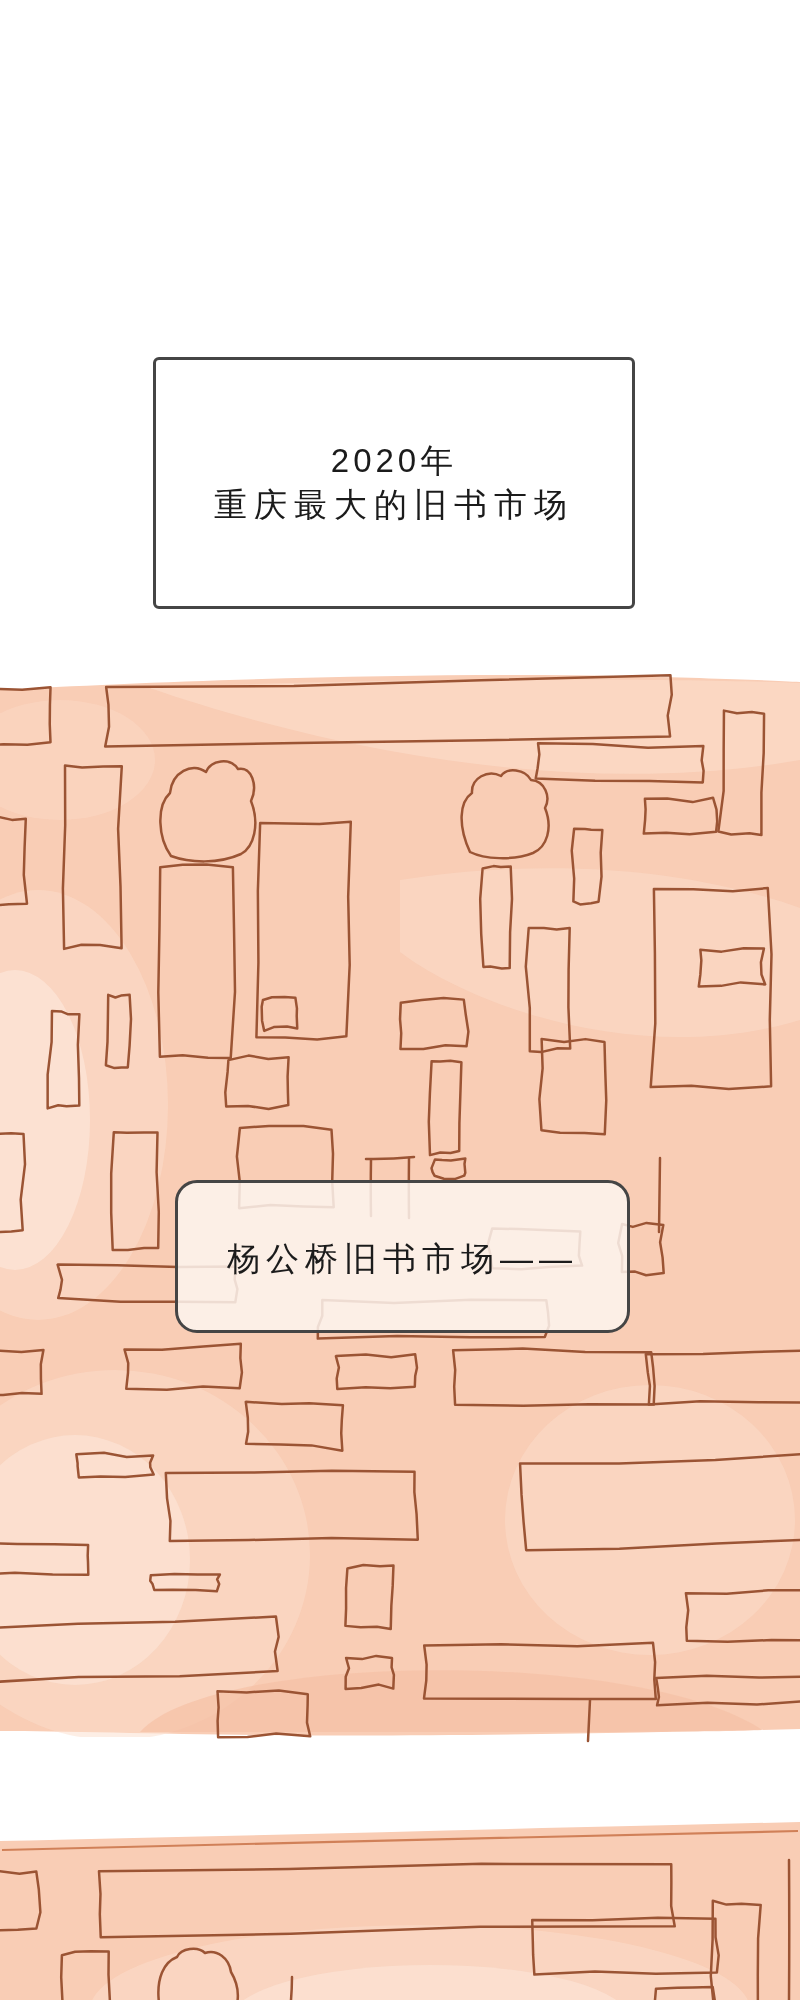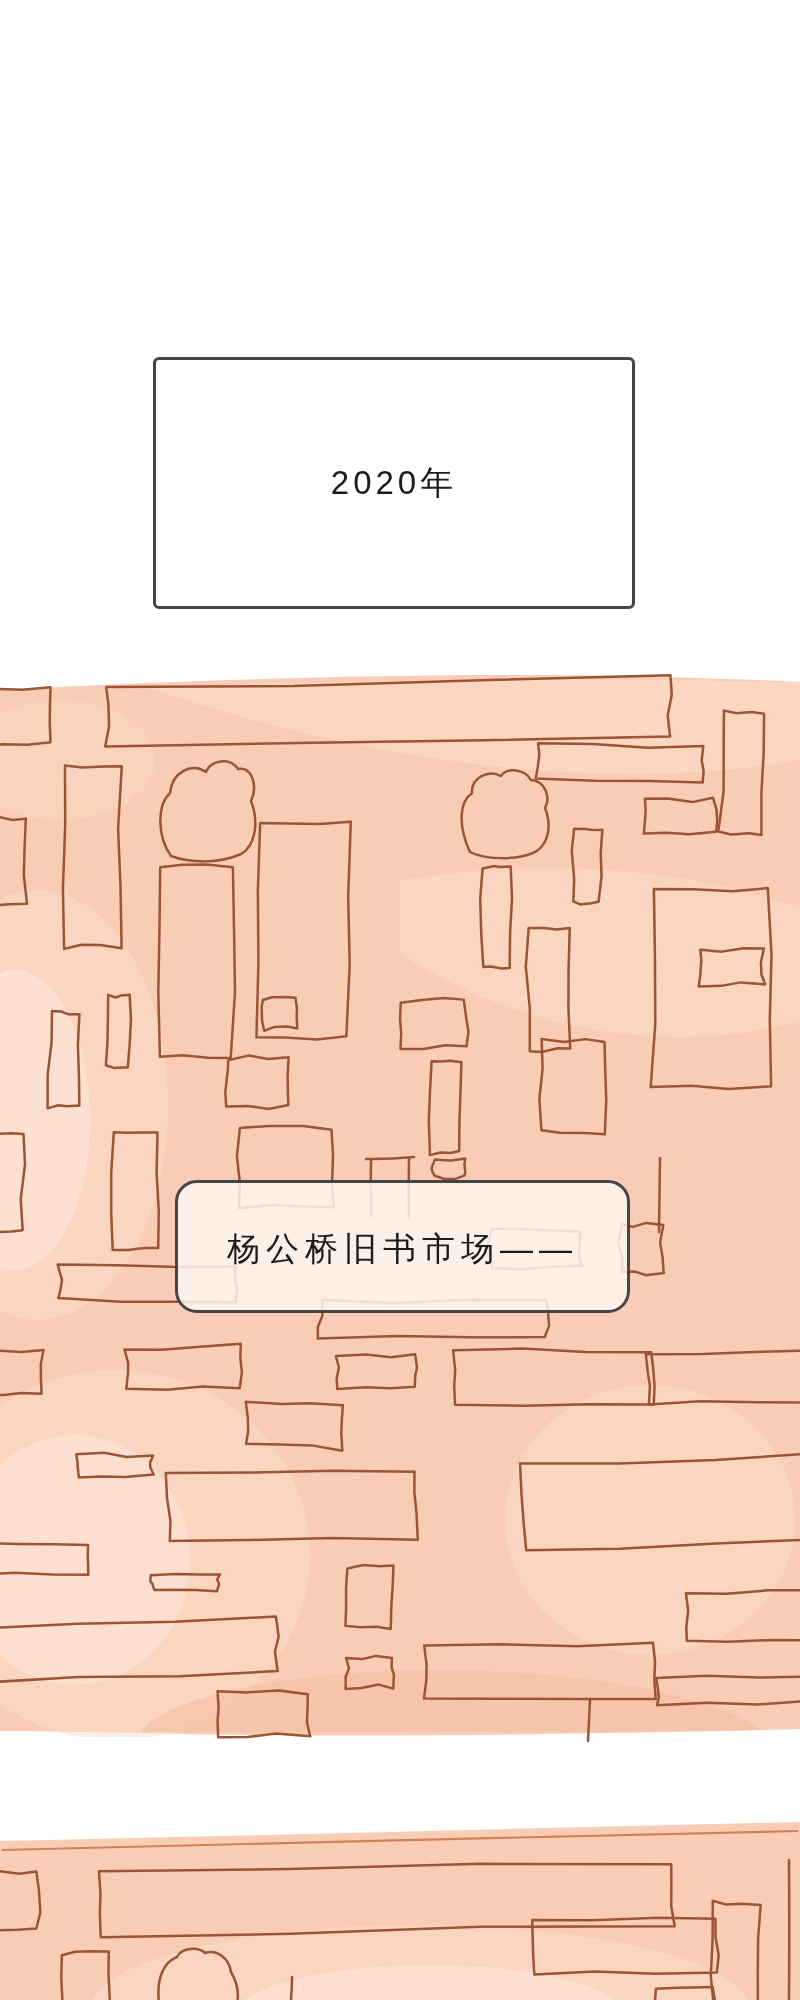--- a/index.html
+++ b/index.html
@@ -18,21 +18,21 @@
   }
   .caption-line1{
     font-size:33px;letter-spacing:4px;color:var(--text-color,#1b1b1b);
     line-height:1.32;white-space:nowrap;
   }
   .caption-line2{
     font-size:33px;letter-spacing:7px;color:var(--text-color,#1b1b1b);
     line-height:1.32;white-space:nowrap;
   }
   .label-box{
-    position:absolute;left:175px;top:1180px;width:455px;height:133px;
+    position:absolute;left:175px;top:1180px;width:455px;height:153px;
     box-sizing:border-box;border:3px solid var(--box-border,#454545);
     border-radius:22px;background:var(--label-box-fill,rgba(253,245,238,0.85));
     display:flex;align-items:center;justify-content:center;
     z-index:3;
   }
   .label-text{
     font-size:33px;letter-spacing:6px;color:var(--text-color,#1b1b1b);
     white-space:nowrap;padding-top:6px;
   }
 </style>
@@ -128,17 +128,18 @@
       <path d="M61.9 1955.2L75.1 1951.8L90.9 1951.2L108.7 1951.6L108.5 1974.5L109.9 2000.9L107.4 2024.1L92.7 2022.4L77.4 2021.4L63.6 2020.8L62.4 2000.3L61.2 1977.2Z" fill="none" stroke-width="2.5" stroke-linejoin="round" stroke-linecap="round" style="stroke: var(--sketch-line);"></path>
       <path d="M656.0 1988.7L677.4 1987.8L692.9 1987.5L712.7 1987.0L715.0 2001.8L713.3 2014.8L712.8 2025.7L694.5 2027.8L675.2 2028.1L658.0 2026.1L654.3 2013.2L654.9 2001.2Z" fill="none" stroke-width="2.5" stroke-linejoin="round" stroke-linecap="round" style="stroke: var(--sketch-line);"></path>
       <path d="M159,2003 C156,1978 164,1962 177,1957 C181,1948 198,1946 205,1953 C217,1949 229,1958 231,1972 C237,1982 239,1994 237,2004" fill="none" stroke-width="2.5" stroke-linejoin="round" stroke-linecap="round" style="stroke: var(--sketch-line);"></path>
       <path d="M292 1977 Q291.908909088932 1988.8455263916403 291 2000" fill="none" stroke-width="2.5" stroke-linejoin="round" stroke-linecap="round" style="stroke: var(--sketch-line);"></path>
       <path d="M789 1860 Q789.4962322749197 1929.9716826854274 789 2000" fill="none" stroke-width="2.5" stroke-linejoin="round" stroke-linecap="round" style="stroke: var(--sketch-line);"></path>
     </g>
 </svg>
 
 <div class="caption-box">
   <span class="caption-line1">2020年</span>
+  <span class="caption-line2">重庆最大的旧书市场</span>
 </div>
 
 <div class="label-box">
   <span class="label-text">杨公桥旧书市场——</span>
 </div>
 
 </body></html>

